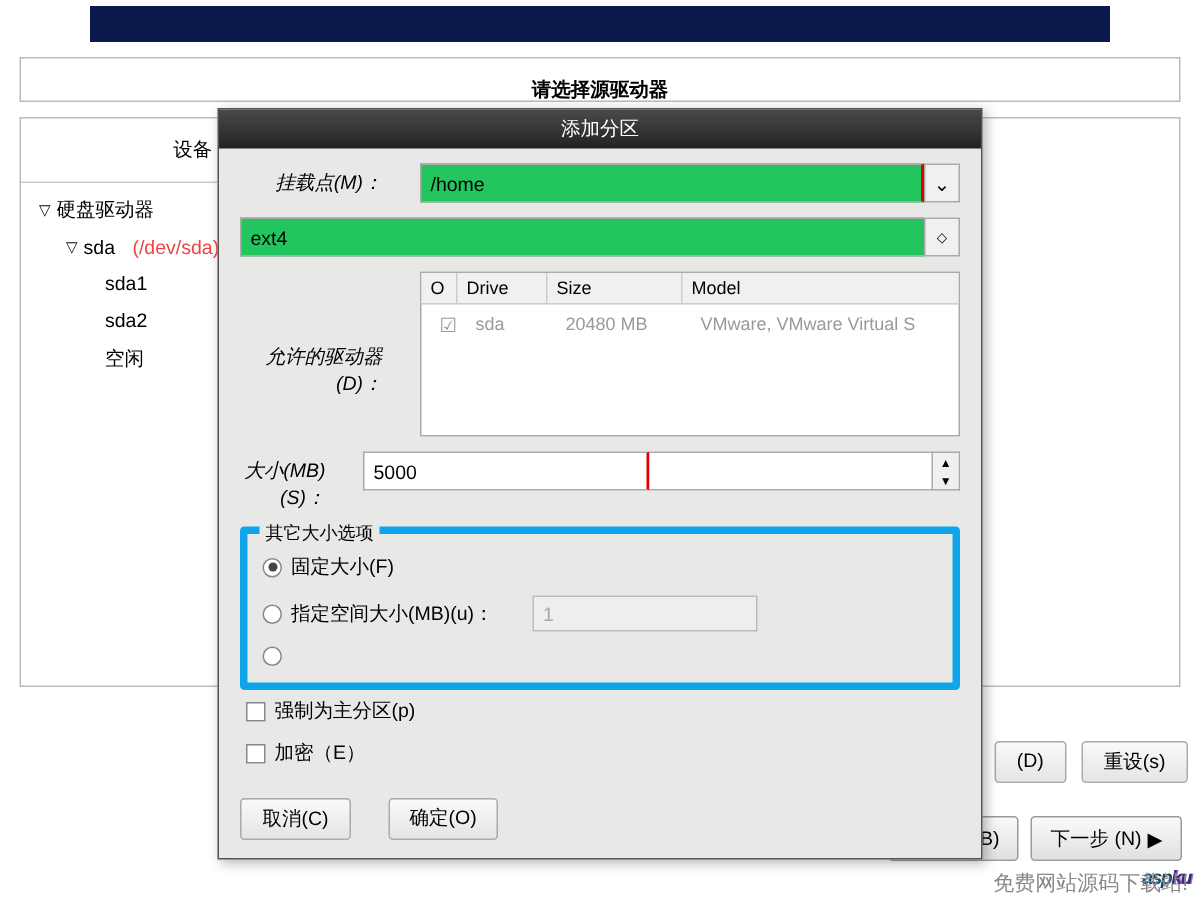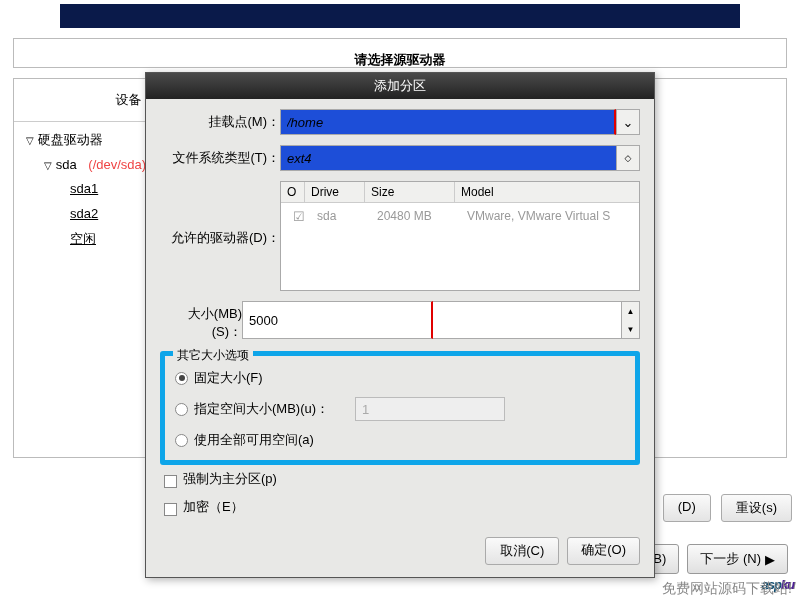--- a/index.html
+++ b/index.html
@@ -4,55 +4,55 @@
 <style>
 * { box-sizing: border-box; margin: 0; padding: 0; font-family: "Microsoft YaHei", sans-serif; font-size: 13px; }
 body { background: #fff; width: 800px; height: 600px; overflow: hidden; position: relative; }
 .blue-banner { background: #0a1a4a; height: 24px; margin: 4px 60px 0; }
 .panel { border: 1px solid #bbb; margin: 10px 13px 0; padding: 4px; }
 .panel-header { text-align: center; font-weight: bold; padding: 8px 0; }
 .device-header { text-align: center; padding: 12px 0; }
 .tree { padding: 6px 12px; font-size: 13px; line-height: 1.9; }
 .tree-item { display: flex; align-items: center; gap: 4px; }
 .tree-indent { padding-left: 18px; }
-.tree-indent2 { padding-left: 44px; text-decoration: underline; }
+.tree-indent2 { padding-left: 44px; }
 .caret { font-size: 10px; }
 .dim { color: #ef4444; }
 .modal { position: absolute; left: 145px; top: 72px; width: 510px; background: #e8e8e6; border: 1px solid #555; box-shadow: 2px 2px 8px rgba(0,0,0,0.3); }
 .modal-title { background: linear-gradient(#4a4a4a, #222); color: #fff; text-align: center; padding: 4px 0; font-size: 13px; }
 .modal-body { padding: 10px 14px 8px; }
 .form-row { display: flex; align-items: flex-start; margin-bottom: 10px; }
-.form-label { width: 120px; text-align: right; padding-right: 0; padding-top: 4px; }
+.form-label { width: 120px; text-align: right; padding-right: 25px; padding-top: 4px; font-style: italic; }
 .form-control { flex: 1; }
 .combo { display: flex; height: 26px; }
-.combo input { flex: 1; border: 1px solid #aaa; border-right: none; padding: 2px 6px; background: #1d4ed8; font-style: italic; }
+.combo input { flex: 1; border: 1px solid #aaa; border-right: none; padding: 2px 6px; background: #22c55e; }
 .combo-btn { width: 24px; border: 1px solid #aaa; background: #f0f0ee; display: flex; align-items: center; justify-content: center; cursor: pointer; }
 .red-box { border: 2px solid #e00000; }
 .drive-list { flex: 1; border: 1px solid #aaa; background: #fff; height: 110px; overflow: hidden; }
 .drive-header { display: flex; background: #f0f0ee; border-bottom: 1px solid #ccc; }
 .drive-header div { padding: 3px 6px; border-right: 1px solid #ccc; font-size: 12px; }
 .drive-row { display: flex; padding: 4px 6px; color: #999; }
 .drive-row div { padding: 2px 6px; font-size: 12px; }
 .col-ck { width: 24px; }
 .col-drive { width: 60px; }
 .col-size { width: 90px; }
 .col-model { flex: 1; }
-.spinner { display: flex; height: 38px; }
+.spinner { display: flex; height: 26px; }
 .spinner input { flex: 1; border: 1px solid #aaa; padding: 2px 6px; }
 .spinner-btns { width: 18px; border: 1px solid #aaa; border-left: none; display: flex; flex-direction: column; }
 .spinner-btns span { flex: 1; font-size: 8px; display: flex; align-items: center; justify-content: center; background: #f0f0ee; cursor: pointer; }
 .fieldset { border: 5px solid #0ea5e9; border-radius: 3px; padding: 8px 10px 6px; position: relative; margin-left: 0; }
 .legend { position: absolute; top: -9px; left: 8px; background: #e8e8e6; padding: 0 4px; font-size: 12px; }
 .radio-row { display: flex; align-items: center; gap: 6px; padding: 5px 0; }
 .radio { width: 13px; height: 13px; border-radius: 50%; border: 1px solid #888; background: #fff; display: inline-flex; align-items: center; justify-content: center; }
 .radio.checked::after { content: ""; width: 6px; height: 6px; border-radius: 50%; background: #444; }
 .checkbox { width: 13px; height: 13px; border: 1px solid #888; background: #fff; display: inline-block; }
 .disabled-input { width: 150px; height: 24px; border: 1px solid #bbb; background: #eee; color: #aaa; padding: 0 6px; margin-left: 20px; }
-.check-row { display: flex; align-items: flex-end; gap: 6px; padding: 5px 0 5px 4px; }
-.modal-footer { display: flex; justify-content: flex-end; gap: 8px; padding: 8px 14px 12px; }
+.check-row { display: flex; align-items: center; gap: 6px; padding: 5px 0 5px 4px; }
+.modal-footer { display: flex; justify-content: flex-start; gap: 25px; padding: 8px 14px 12px; }
 .btn { border: 1px solid #aaa; background: linear-gradient(#fafafa, #e4e4e4); padding: 4px 14px; border-radius: 3px; cursor: pointer; }
 .bottom-buttons { position: absolute; left: 8px; right: 8px; top: 494px; display: flex; gap: 10px; }
 .bottom-buttons .spacer { flex: 1; }
 .nav-footer { position: absolute; right: 0; bottom: 20px; display: flex; gap: 8px; padding: 6px 12px; }
 .nav-btn { border: 1px solid #999; background: linear-gradient(#fafafa, #e0e0e0); padding: 5px 12px; border-radius: 3px; cursor: pointer; display: flex; align-items: center; gap: 4px; }
 .watermark { position: absolute; right: 6px; bottom: 4px; font-style: italic; font-weight: bold; font-size: 28px; letter-spacing: -1px; }
 .watermark .a { color: #0c4a6e; }
 .watermark .s { color: #4c1d95; text-shadow: 1px 0 0 #888; }
 .watermark-sub { position: absolute; right: 8px; bottom: 2px; font-size: 14px; color: #888; }
 </style>
@@ -118,21 +118,20 @@
       <div class="form-label">挂载点(M)：</div>
       <div class="form-control combo">
         <input class="red-box" style="border-right: 2px solid rgb(224, 0, 0);" value="/home">
         <div class="combo-btn">
             <span>⌄</span>
           </div>
       </div>
     </div>
 
     <div class="form-row">
-      <div class="form-label">文件系统类型(T)：</div>
       <div class="form-control combo">
         <input value="ext4" style="">
         <div class="combo-btn">
             <span style="font-size:9px;">◇</span>
           </div>
       </div>
     </div>
 
     <div class="form-row">
       <div class="form-label" style="padding-top:48px;">允许的驱动器(D)：</div>
@@ -170,21 +169,20 @@
           <span class="radio checked"></span>
           <span>固定大小(F)</span>
         </div>
       <div class="radio-row">
           <span class="radio"></span>
           <span>指定空间大小(MB)(u)：</span>
           <input class="disabled-input" disabled="" value="1" style="">
         </div>
       <div class="radio-row">
           <span class="radio"></span>
-          <span>使用全部可用空间(a)</span>
         </div>
     </div>
 
     <div class="check-row">
         <span class="checkbox"></span>
         <span>强制为主分区(p)</span>
       </div>
     <div class="check-row">
         <span class="checkbox"></span>
         <span>加密（E）</span>

